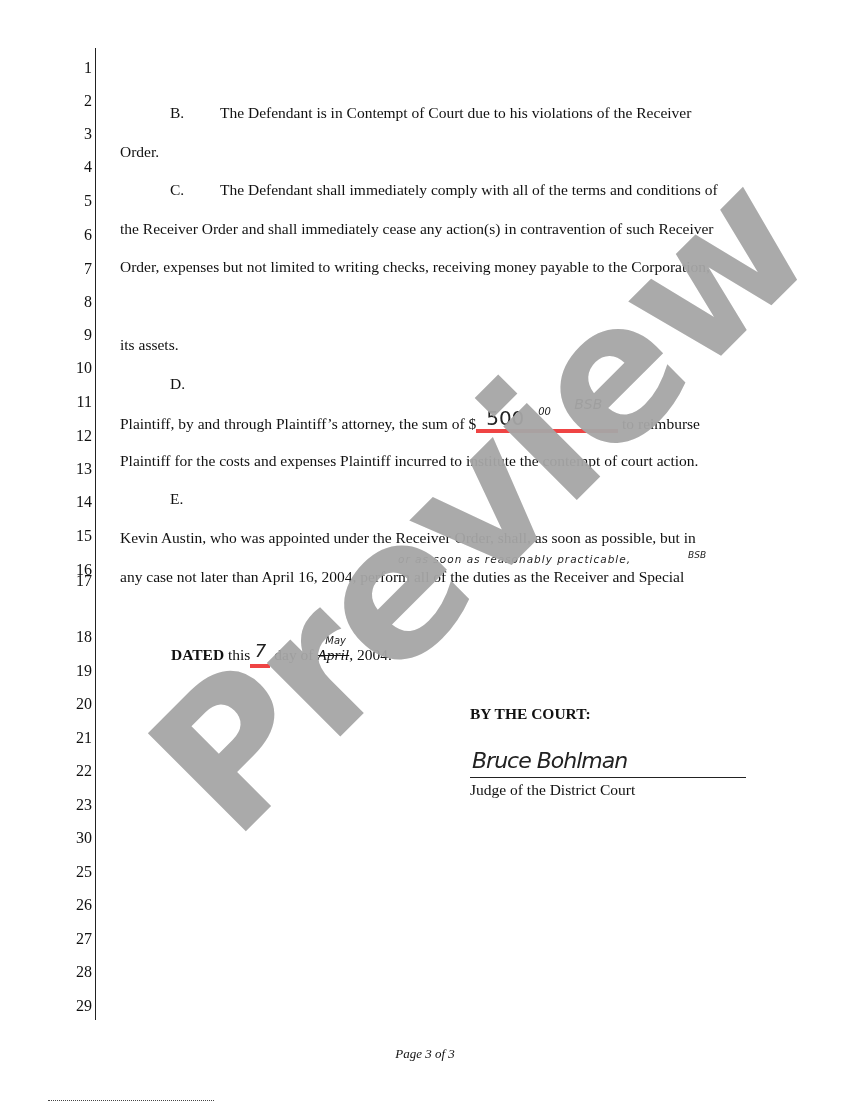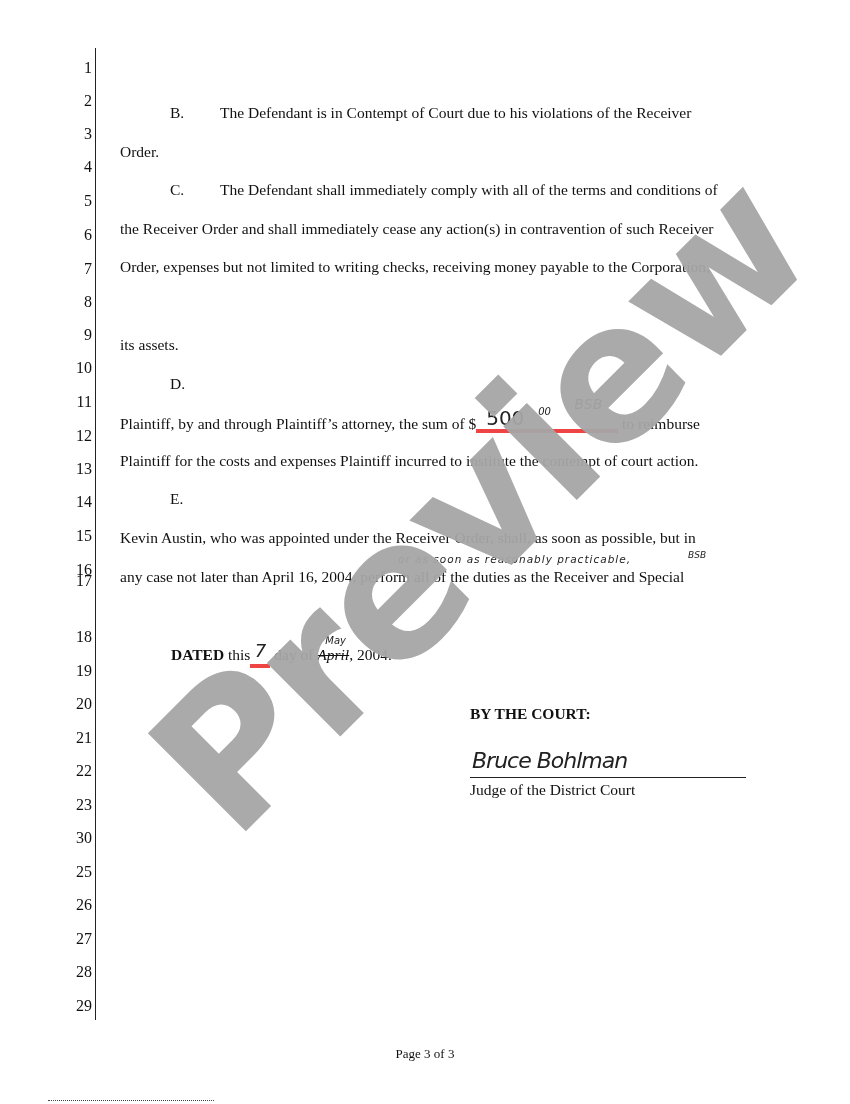--- a/index.html
+++ b/index.html
@@ -9,21 +9,21 @@
   .margin-rule { position: absolute; left: 95px; top: 48px; height: 972px; width: 0;
                  border-left: 1.5px solid #222; }
   .line-num { position: absolute; left: 62px; width: 30px; text-align: right;
               font-size: 16px; line-height: 16px; }
   .txt { position: absolute; font-size: 15.5px; line-height: 18px; white-space: nowrap; }
   .bold { font-weight: bold; }
   .hand { font-family: "DejaVu Sans", sans-serif; font-style: italic; color: #222; }
   .blank { display: inline-block; border-bottom: 4px solid #ef4444; }
   .sig-line { position: absolute; left: 470px; top: 777px; width: 276px; border-top: 1px solid #222; }
   .footer { position: absolute; left: 0; width: 850px; top: 1046px; text-align: center;
-            font-size: 13px; }
+            font-style: italic; font-size: 13px; }
   .scan-rule { position: absolute; left: 48px; top: 1100px; width: 166px; border-top: 1px dotted #444; }
   .watermark { position: absolute; left: 85px; top: 455px; width: 700px; text-align: center;
                font-family: "DejaVu Sans", sans-serif; font-weight: bold; font-size: 190px;
                line-height: 190px; color: #a6a6a6; opacity: 0.95;
                transform: rotate(-45deg); transform-origin: 50% 50%; letter-spacing: -4px;
                pointer-events: none; }
   .strike { text-decoration: line-through; font-style: italic; }
 </style>
 </head>
 <body>

